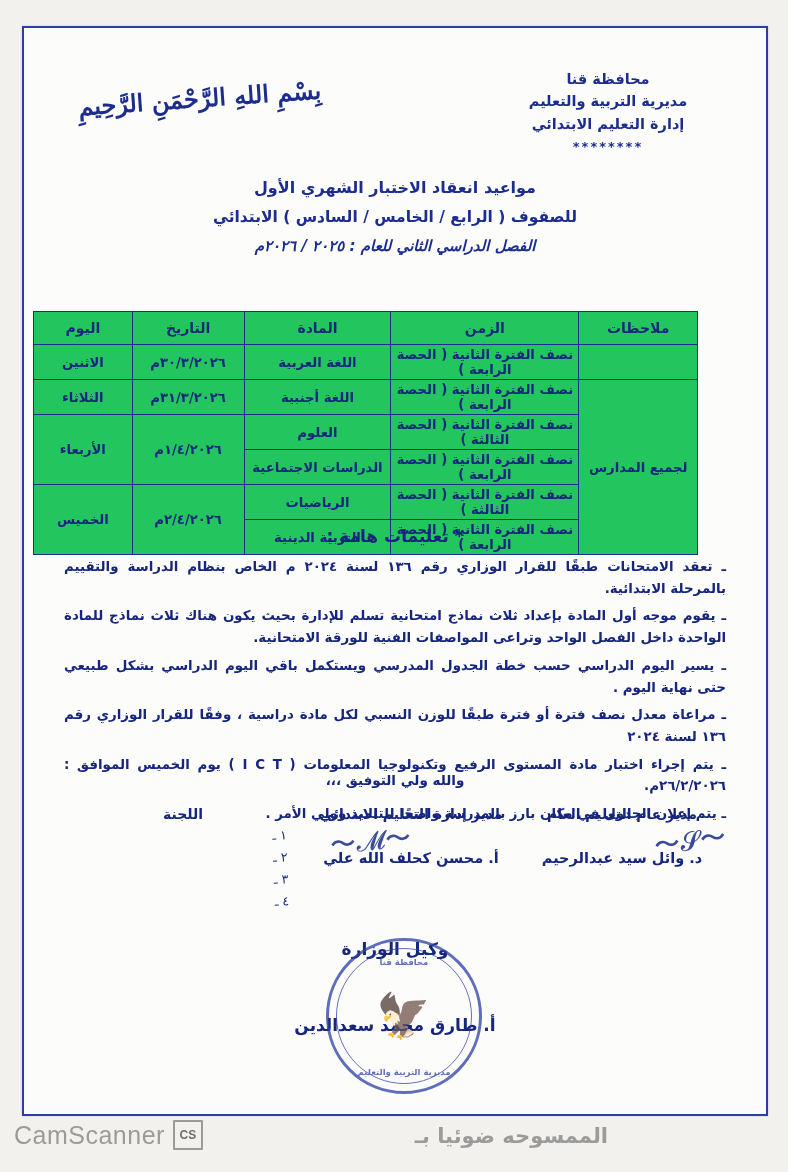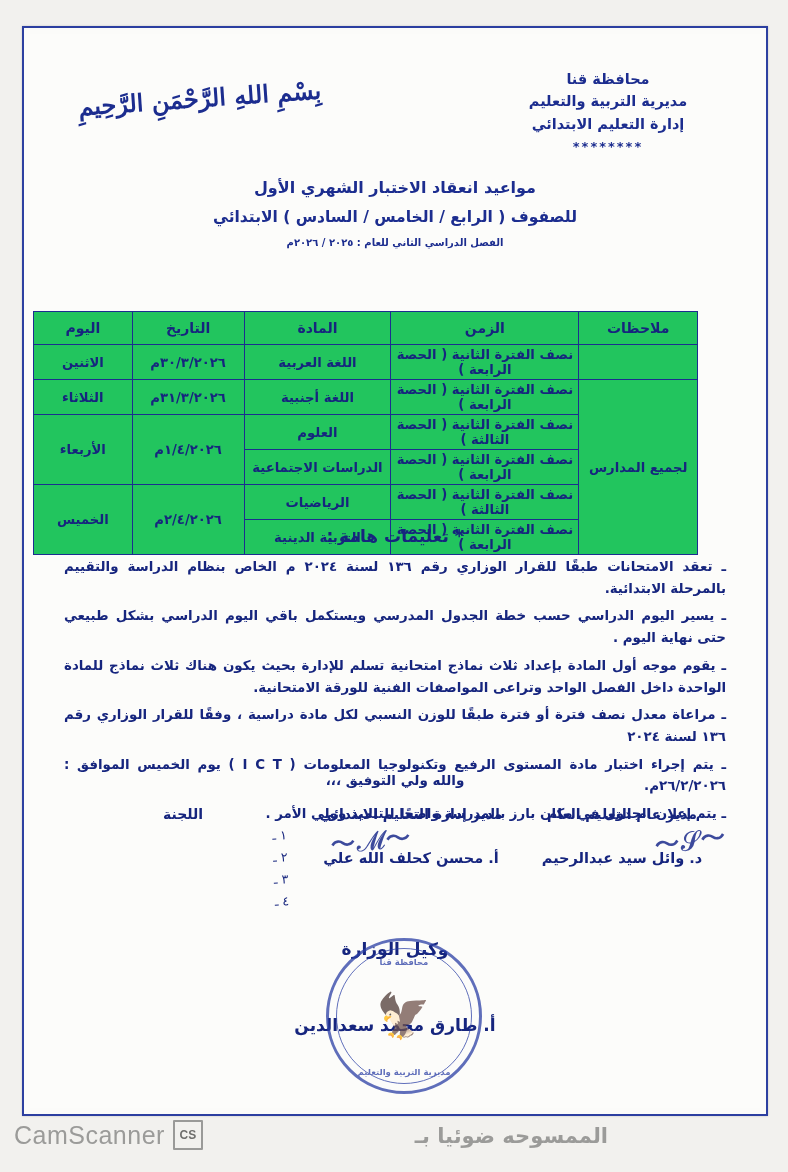--- a/index.html
+++ b/index.html
@@ -77,21 +77,21 @@
     left: 24px;
     text-align: center;
     color: #1c2d8f;
   }
   .titles div {
     font-weight: bold;
     margin-bottom: 11px;
   }
   .t1 { font-size: 16px; }
   .t2 { font-size: 15.5px; }
-  .t3 { font-size: 10px; }
+  .t3 { font-size: 15px; font-style: italic; }
 
   
   table.sched {
     position: absolute;
     top: 277px;
     right: 62px;
     width: 665px;
     border-collapse: collapse;
     direction: rtl;
     color: #16257e;
@@ -354,22 +354,22 @@
             <td>نصف الفترة الثانية ( الحصة الرابعة )</td>
             <td>التربية الدينية</td>
           </tr>
         </tbody>
       </table>
 
       <div class="instr">
         <div class="instr-title">* تعليمات هامة :</div>
         <ul>
           <li>ـ تعقد الامتحانات طبقًا للقرار الوزاري رقم ١٣٦ لسنة ٢٠٢٤ م الخاص بنظام الدراسة والتقييم بالمرحلة الابتدائية.</li>
+          <li>ـ يقوم موجه أول المادة بإعداد ثلاث نماذج امتحانية تسلم للإدارة بحيث يكون هناك ثلاث نماذج للمادة الواحدة داخل الفصل الواحد وتراعى المواصفات الفنية للورقة الامتحانية.</li>
           <li>ـ يسير اليوم الدراسي حسب خطة الجدول المدرسي ويستكمل باقي اليوم الدراسي بشكل طبيعي حتى نهاية اليوم .</li>
-          <li>ـ يقوم موجه أول المادة بإعداد ثلاث نماذج امتحانية تسلم للإدارة بحيث يكون هناك ثلاث نماذج للمادة الواحدة داخل الفصل الواحد وتراعى المواصفات الفنية للورقة الامتحانية.</li>
           <li>ـ مراعاة معدل نصف فترة أو فترة طبقًا للوزن النسبي لكل مادة دراسية ، وفقًا للقرار الوزاري رقم ١٣٦ لسنة ٢٠٢٤</li>
           <li>ـ يتم إجراء اختبار مادة المستوى الرفيع وتكنولوجيا المعلومات ( I C T ) يوم الخميس الموافق : ٢٦/٢/٢٠٢٦م.</li>
           <li>ـ يتم إعلان الجدول في مكان بارز بالمدرسة واضحًا للتلميذ وولي الأمر .</li>
         </ul>
       </div>
 
       <div class="tawfeeq">والله ولي التوفيق ،،،</div>
 
       <div class="sig-row">
         <div class="sig sig-3">

